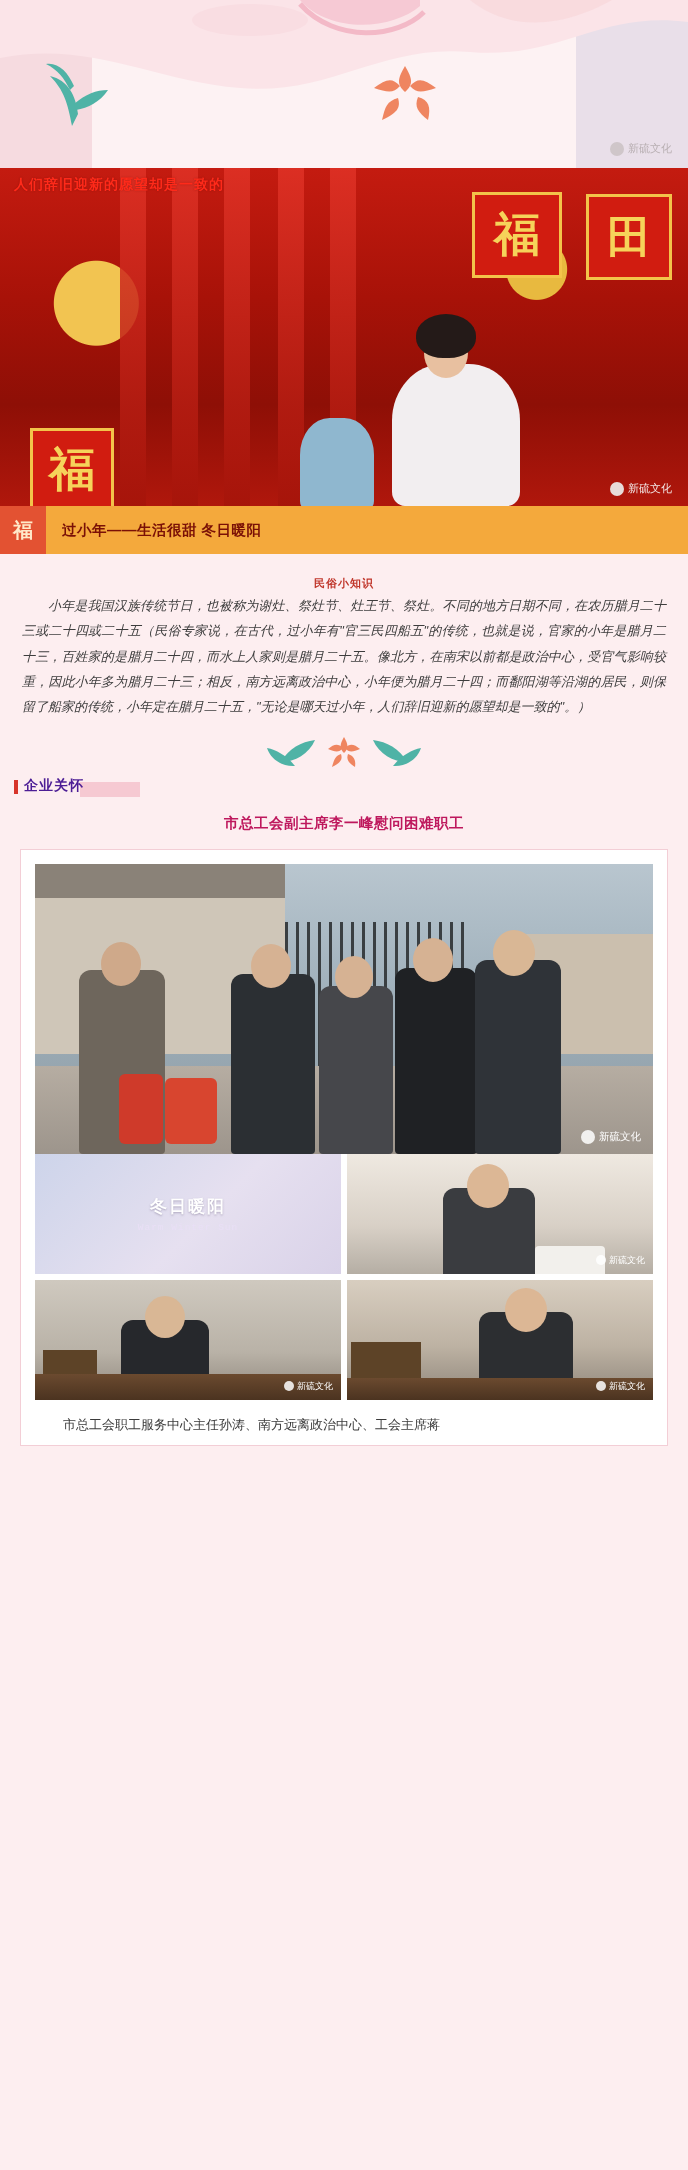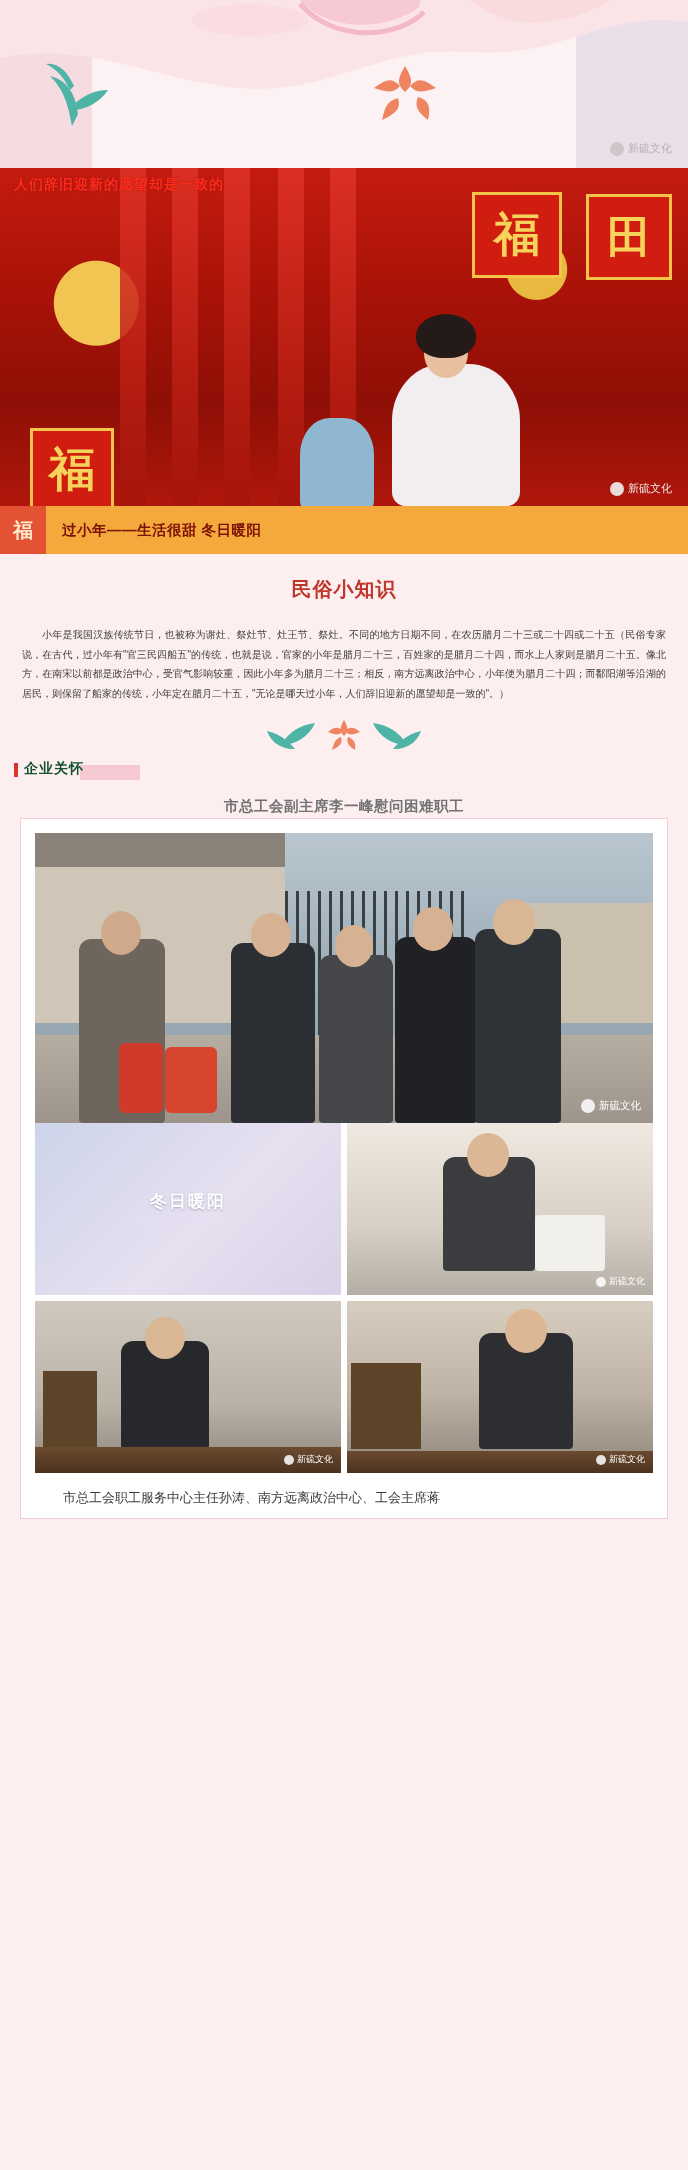--- a/index.html
+++ b/index.html
@@ -104,31 +104,32 @@
   }
 
   
   .section-knowledge {
     background: #fdeef0;
     padding: 22px 22px 6px 22px;
   }
   .knowledge-title {
     text-align: center;
     color: #c0362b;
-    font-size: 20px;
+    font-size: 11px;
     font-weight: bold;
     letter-spacing: 1px;
-    margin-bottom: 22px;
+    margin-bottom: 2px;
   }
   .knowledge-body {
-    font-size: 10px;
+    font-size: 13px;
     line-height: 1.95;
     color: #3d3d3d;
     text-align: justify;
     text-indent: 2em;
+    font-style: italic;
   }
 
   .leaf-divider {
     height: 46px;
     display: flex; align-items: center; justify-content: center;
     gap: 8px;
     margin-top: 4px;
   }
 
   
@@ -139,40 +140,40 @@
   }
   .care-pink-bar {
     position: absolute;
     left: 80px; top: 6px;
     width: 60px; height: 15px;
     background: #f6c9d2;
   }
   .care-label {
     position: relative;
     display: inline-block;
-    color: #14532d;
+    color: #4c1d95;
     font-weight: bold;
     font-size: 14px;
     letter-spacing: 1px;
     padding-left: 10px;
   }
   .care-label::before {
     content: "";
     position: absolute; left: 0; top: 3px;
     width: 4px; height: 14px;
     background: #d7342a;
   }
 
   .care-heading {
     text-align: center;
-    color: #737373;
+    color: #be185d;
     font-size: 14.5px;
     font-weight: bold;
     letter-spacing: .5px;
-    margin: 4px 0 2px 0;
+    margin: 4px 0 16px 0;
   }
 
   
   .card {
     margin: 0 20px 0 20px;
     background: #ffffff;
     border: 1px solid #f3ced6;
     padding: 14px 14px 0 14px;
   }
   .card-photo {
@@ -198,21 +199,21 @@
     text-align: justify;
   }
 
   .photo-grid {
     display: grid;
     grid-template-columns: 1fr 1fr;
     gap: 6px;
   }
   .grid-cell {
     position: relative;
-    height: 172px;
+    height: 120px;
     overflow: hidden;
     background: #cfd4d8;
     font-family: Liberation Mono, monospace;
   }
   .grid-cell .photo-wm {
     position: absolute; right: 8px; bottom: 7px;
     display: flex; align-items: center; gap: 3px;
     font-size: 9px; color: #ffffff;
   }
   .grid-cell .photo-wm .wm-dot { width: 10px; height: 10px; background:#fff; opacity:.85; }

